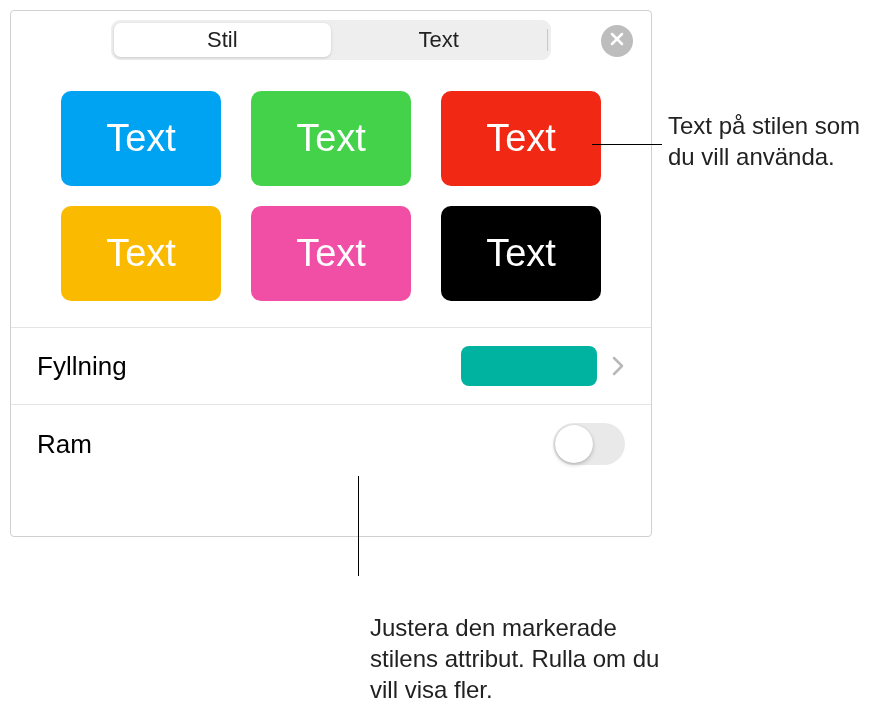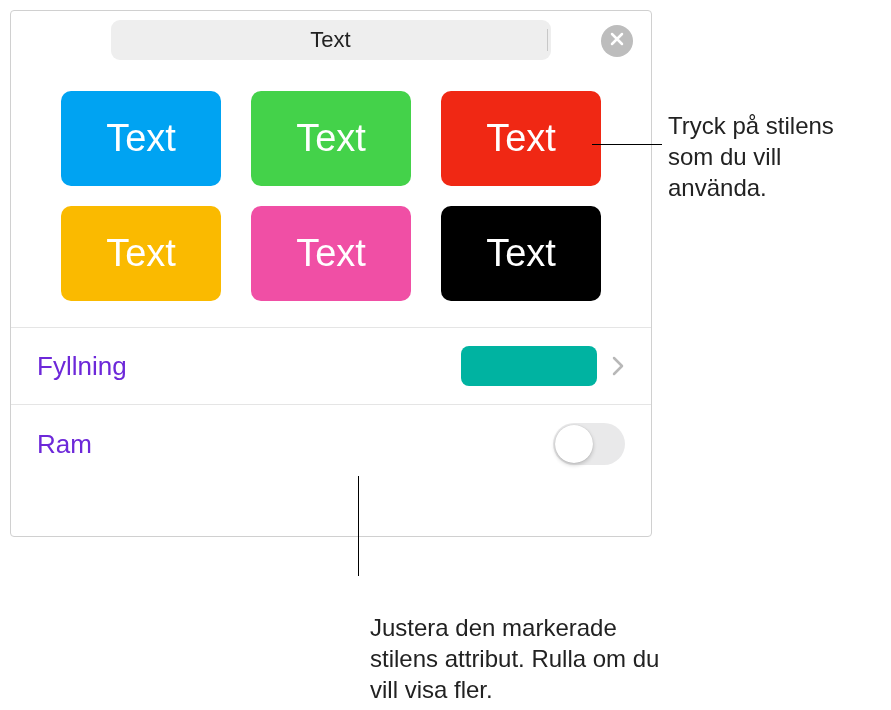--- a/index.html
+++ b/index.html
@@ -101,21 +101,21 @@
       align-items: center;
       justify-content: space-between;
       padding: 18px 26px;
       border-bottom: 1px solid #e5e5e5;
     }
     .row:last-child {
       border-bottom: none;
     }
     .row-label {
       font-size: 26px;
-      color: #6d28d9;
+      color: #000000;
     }
     .fill-right {
       display: flex;
       align-items: center;
       gap: 14px;
     }
     .color-chip {
       width: 136px;
       height: 40px;
       border-radius: 8px;
@@ -187,20 +187,23 @@
       margin-top: 6px;
     }
   </style>
 </head>
 <body>
 
 <div class="panel">
 
   <div class="header">
     <div class="tabs">
+      <div class="tab active">
+        <span>Stil</span>
+      </div>
       <div class="tab">
         <span>Text</span>
       </div>
       <div class="tab-divider"></div>
     </div>
     <div class="close-btn">
       <span>
         <svg viewBox="0 0 14 14">
             <path d="M2 2 L12 12 M12 2 L2 12" stroke="#ffffff" stroke-width="2.5" stroke-linecap="round" fill="none"></path>
           </svg>
@@ -246,16 +249,16 @@
       <span class="row-label">Ram</span>
       <div class="toggle">
         <div class="toggle-knob"></div>
       </div>
     </div>
   </div>
 
 </div>
 
 <div class="callout-line line-1"></div>
-<div class="callout callout-1">Tryck på stilens som du vill använda.</div>
+<div class="callout callout-1">Text på stilen som du vill använda.</div>
 
 <div class="callout-line line-2"></div>
 <div class="callout callout-2">Justera den markerade stilens attribut. Rulla om du vill visa fler.</div>
 
 </body></html>

